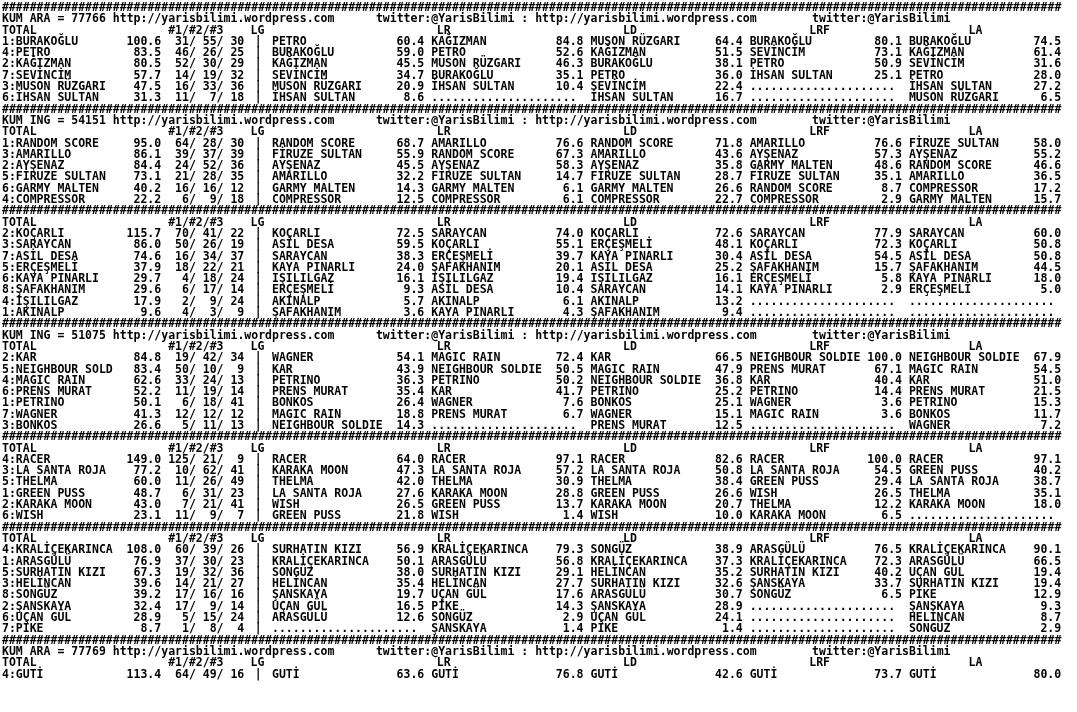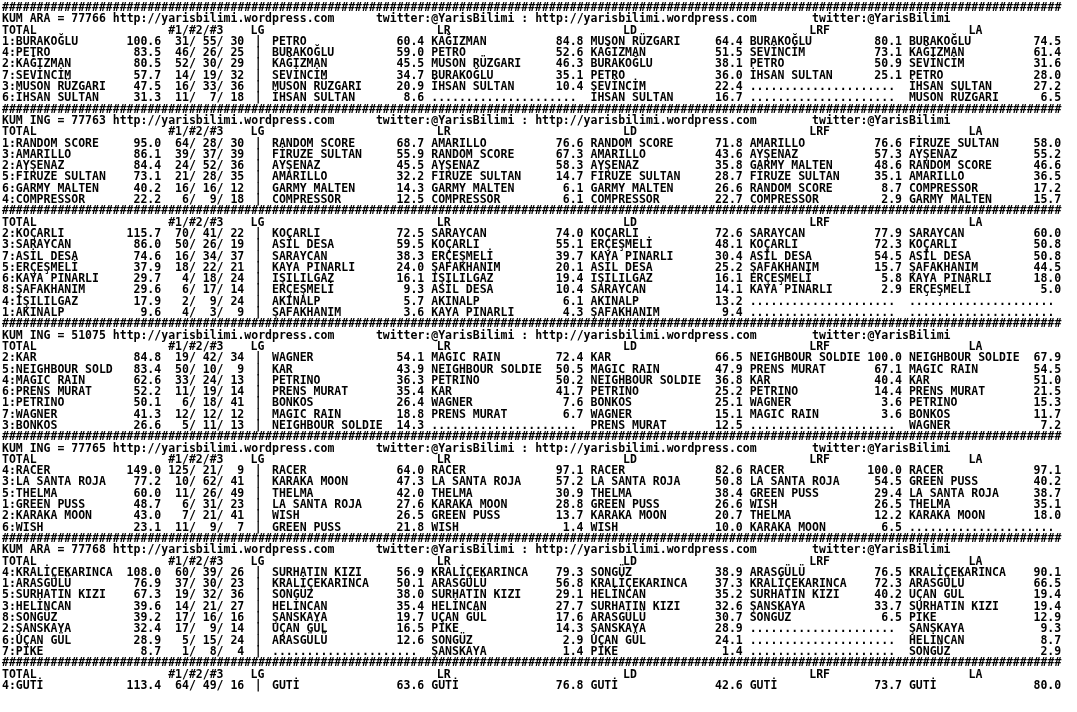--- a/index.html
+++ b/index.html
@@ -38,21 +38,21 @@
     <div class="line">#########################################################################################################################################################</div>
     <div class="line"><span>KUM ARA = 77766</span><span class="g1">http://yarisbilimi.wordpress.com</span><span class="g6">twitter:@YarisBilimi</span><span class="colon">:</span><span>http://yarisbilimi.wordpress.com</span><span class="g8">twitter:@YarisBilimi</span></div>
     <div class="line"><span class="cw-total">TOTAL</span><span class="cw-counts">#1/#2/#3</span><span class="cw-g ml7">LG</span><span class="cw-g">LR</span><span class="cw-g">LD</span><span class="cw-g">LRF</span><span>LA</span></div>
     <div class="line"><span class="c-entry">1:BURAKOĞLU</span><span class="c-total">100.6</span><span class="c-counts">31/ 55/ 30</span><span class="c-bar">|</span><span class="c-grp"><span class="c-gname">PETRO</span><span class="c-gval">60.4</span></span><span class="c-grp"><span class="c-gname">KAĞIZMAN</span><span class="c-gval">84.8</span></span><span class="c-grp"><span class="c-gname">MUSON RÜZGARI</span><span class="c-gval">64.4</span></span><span class="c-grp"><span class="c-gname">BURAKOĞLU</span><span class="c-gval">80.1</span></span><span class="c-grp"><span class="c-gname">BURAKOĞLU</span><span class="c-gval">74.5</span></span></div>
     <div class="line"><span class="c-entry">4:PETRO</span><span class="c-total">83.5</span><span class="c-counts">46/ 26/ 25</span><span class="c-bar">|</span><span class="c-grp"><span class="c-gname">BURAKOĞLU</span><span class="c-gval">59.0</span></span><span class="c-grp"><span class="c-gname">PETRO</span><span class="c-gval">52.6</span></span><span class="c-grp"><span class="c-gname">KAĞIZMAN</span><span class="c-gval">51.5</span></span><span class="c-grp"><span class="c-gname">SEVİNCİM</span><span class="c-gval">73.1</span></span><span class="c-grp"><span class="c-gname">KAĞIZMAN</span><span class="c-gval">61.4</span></span></div>
     <div class="line"><span class="c-entry">2:KAĞIZMAN</span><span class="c-total">80.5</span><span class="c-counts">52/ 30/ 29</span><span class="c-bar">|</span><span class="c-grp"><span class="c-gname">KAĞIZMAN</span><span class="c-gval">45.5</span></span><span class="c-grp"><span class="c-gname">MUSON RÜZGARI</span><span class="c-gval">46.3</span></span><span class="c-grp"><span class="c-gname">BURAKOĞLU</span><span class="c-gval">38.1</span></span><span class="c-grp"><span class="c-gname">PETRO</span><span class="c-gval">50.9</span></span><span class="c-grp"><span class="c-gname">SEVİNCİM</span><span class="c-gval">31.6</span></span></div>
     <div class="line"><span class="c-entry">7:SEVİNCİM</span><span class="c-total">57.7</span><span class="c-counts">14/ 19/ 32</span><span class="c-bar">|</span><span class="c-grp"><span class="c-gname">SEVİNCİM</span><span class="c-gval">34.7</span></span><span class="c-grp"><span class="c-gname">BURAKOĞLU</span><span class="c-gval">35.1</span></span><span class="c-grp"><span class="c-gname">PETRO</span><span class="c-gval">36.0</span></span><span class="c-grp"><span class="c-gname">İHSAN SULTAN</span><span class="c-gval">25.1</span></span><span class="c-grp"><span class="c-gname">PETRO</span><span class="c-gval">28.0</span></span></div>
     <div class="line"><span class="c-entry">3:MUSON RÜZGARI</span><span class="c-total">47.5</span><span class="c-counts">16/ 33/ 36</span><span class="c-bar">|</span><span class="c-grp"><span class="c-gname">MUSON RÜZGARI</span><span class="c-gval">20.9</span></span><span class="c-grp"><span class="c-gname">İHSAN SULTAN</span><span class="c-gval">10.4</span></span><span class="c-grp"><span class="c-gname">SEVİNCİM</span><span class="c-gval">22.4</span></span><span class="c-grp">.....................</span><span class="c-grp"><span class="c-gname">İHSAN SULTAN</span><span class="c-gval">27.2</span></span></div>
     <div class="line"><span class="c-entry">6:İHSAN SULTAN</span><span class="c-total">31.3</span><span class="c-counts">11/  7/ 18</span><span class="c-bar">|</span><span class="c-grp"><span class="c-gname">İHSAN SULTAN</span><span class="c-gval">8.6</span></span><span class="c-grp">.....................</span><span class="c-grp"><span class="c-gname">İHSAN SULTAN</span><span class="c-gval">16.7</span></span><span class="c-grp">.....................</span><span class="c-grp"><span class="c-gname">MUSON RÜZGARI</span><span class="c-gval">6.5</span></span></div>
     <div class="line">#########################################################################################################################################################</div>
-    <div class="line"><span>KUM ING = 77763</span><span class="g1">http://yarisbilimi.wordpress.com</span><span class="g6">twitter:@YarisBilimi</span><span class="colon">:</span><span>http://yarisbilimi.wordpress.com</span><span class="g8">twitter:@YarisBilimi</span></div>
+    <div class="line"><span>KUM ING = 54151</span><span class="g1">http://yarisbilimi.wordpress.com</span><span class="g6">twitter:@YarisBilimi</span><span class="colon">:</span><span>http://yarisbilimi.wordpress.com</span><span class="g8">twitter:@YarisBilimi</span></div>
     <div class="line"><span class="cw-total">TOTAL</span><span class="cw-counts">#1/#2/#3</span><span class="cw-g ml7">LG</span><span class="cw-g">LR</span><span class="cw-g">LD</span><span class="cw-g">LRF</span><span>LA</span></div>
     <div class="line"><span class="c-entry">1:RANDOM SCORE</span><span class="c-total">95.0</span><span class="c-counts">64/ 28/ 30</span><span class="c-bar">|</span><span class="c-grp"><span class="c-gname">RANDOM SCORE</span><span class="c-gval">68.7</span></span><span class="c-grp"><span class="c-gname">AMARILLO</span><span class="c-gval">76.6</span></span><span class="c-grp"><span class="c-gname">RANDOM SCORE</span><span class="c-gval">71.8</span></span><span class="c-grp"><span class="c-gname">AMARILLO</span><span class="c-gval">76.6</span></span><span class="c-grp"><span class="c-gname">FİRUZE SULTAN</span><span class="c-gval">58.0</span></span></div>
     <div class="line"><span class="c-entry">3:AMARILLO</span><span class="c-total">86.1</span><span class="c-counts">39/ 37/ 39</span><span class="c-bar">|</span><span class="c-grp"><span class="c-gname">FİRUZE SULTAN</span><span class="c-gval">55.9</span></span><span class="c-grp"><span class="c-gname">RANDOM SCORE</span><span class="c-gval">67.3</span></span><span class="c-grp"><span class="c-gname">AMARILLO</span><span class="c-gval">43.6</span></span><span class="c-grp"><span class="c-gname">AYŞENAZ</span><span class="c-gval">57.3</span></span><span class="c-grp"><span class="c-gname">AYŞENAZ</span><span class="c-gval">55.2</span></span></div>
     <div class="line"><span class="c-entry">2:AYŞENAZ</span><span class="c-total">84.4</span><span class="c-counts">24/ 52/ 36</span><span class="c-bar">|</span><span class="c-grp"><span class="c-gname">AYŞENAZ</span><span class="c-gval">45.5</span></span><span class="c-grp"><span class="c-gname">AYŞENAZ</span><span class="c-gval">58.3</span></span><span class="c-grp"><span class="c-gname">AYŞENAZ</span><span class="c-gval">35.8</span></span><span class="c-grp"><span class="c-gname">GARMY MALTEN</span><span class="c-gval">48.6</span></span><span class="c-grp"><span class="c-gname">RANDOM SCORE</span><span class="c-gval">46.6</span></span></div>
     <div class="line"><span class="c-entry">5:FİRUZE SULTAN</span><span class="c-total">73.1</span><span class="c-counts">21/ 28/ 35</span><span class="c-bar">|</span><span class="c-grp"><span class="c-gname">AMARILLO</span><span class="c-gval">32.2</span></span><span class="c-grp"><span class="c-gname">FİRUZE SULTAN</span><span class="c-gval">14.7</span></span><span class="c-grp"><span class="c-gname">FİRUZE SULTAN</span><span class="c-gval">28.7</span></span><span class="c-grp"><span class="c-gname">FİRUZE SULTAN</span><span class="c-gval">35.1</span></span><span class="c-grp"><span class="c-gname">AMARILLO</span><span class="c-gval">36.5</span></span></div>
     <div class="line"><span class="c-entry">6:GARMY MALTEN</span><span class="c-total">40.2</span><span class="c-counts">16/ 16/ 12</span><span class="c-bar">|</span><span class="c-grp"><span class="c-gname">GARMY MALTEN</span><span class="c-gval">14.3</span></span><span class="c-grp"><span class="c-gname">GARMY MALTEN</span><span class="c-gval">6.1</span></span><span class="c-grp"><span class="c-gname">GARMY MALTEN</span><span class="c-gval">26.6</span></span><span class="c-grp"><span class="c-gname">RANDOM SCORE</span><span class="c-gval">8.7</span></span><span class="c-grp"><span class="c-gname">COMPRESSOR</span><span class="c-gval">17.2</span></span></div>
     <div class="line"><span class="c-entry">4:COMPRESSOR</span><span class="c-total">22.2</span><span class="c-counts">6/  9/ 18</span><span class="c-bar">|</span><span class="c-grp"><span class="c-gname">COMPRESSOR</span><span class="c-gval">12.5</span></span><span class="c-grp"><span class="c-gname">COMPRESSOR</span><span class="c-gval">6.1</span></span><span class="c-grp"><span class="c-gname">COMPRESSOR</span><span class="c-gval">22.7</span></span><span class="c-grp"><span class="c-gname">COMPRESSOR</span><span class="c-gval">2.9</span></span><span class="c-grp"><span class="c-gname">GARMY MALTEN</span><span class="c-gval">15.7</span></span></div>
     <div class="line">#########################################################################################################################################################</div>
     <div class="line"><span class="cw-total">TOTAL</span><span class="cw-counts">#1/#2/#3</span><span class="cw-g ml7">LG</span><span class="cw-g">LR</span><span class="cw-g">LD</span><span class="cw-g">LRF</span><span>LA</span></div>
     <div class="line"><span class="c-entry">2:KOÇARLI</span><span class="c-total">115.7</span><span class="c-counts">70/ 41/ 22</span><span class="c-bar">|</span><span class="c-grp"><span class="c-gname">KOÇARLI</span><span class="c-gval">72.5</span></span><span class="c-grp"><span class="c-gname">SARAYCAN</span><span class="c-gval">74.0</span></span><span class="c-grp"><span class="c-gname">KOÇARLI</span><span class="c-gval">72.6</span></span><span class="c-grp"><span class="c-gname">SARAYCAN</span><span class="c-gval">77.9</span></span><span class="c-grp"><span class="c-gname">SARAYCAN</span><span class="c-gval">60.0</span></span></div>
@@ -67,35 +67,34 @@
     <div class="line"><span>KUM ING = 51075</span><span class="g1">http://yarisbilimi.wordpress.com</span><span class="g6">twitter:@YarisBilimi</span><span class="colon">:</span><span>http://yarisbilimi.wordpress.com</span><span class="g8">twitter:@YarisBilimi</span></div>
     <div class="line"><span class="cw-total">TOTAL</span><span class="cw-counts">#1/#2/#3</span><span class="cw-g ml7">LG</span><span class="cw-g">LR</span><span class="cw-g">LD</span><span class="cw-g">LRF</span><span>LA</span></div>
     <div class="line"><span class="c-entry">2:KAR</span><span class="c-total">84.8</span><span class="c-counts">19/ 42/ 34</span><span class="c-bar">|</span><span class="c-grp"><span class="c-gname">WAGNER</span><span class="c-gval">54.1</span></span><span class="c-grp"><span class="c-gname">MAGIC RAIN</span><span class="c-gval">72.4</span></span><span class="c-grp"><span class="c-gname">KAR</span><span class="c-gval">66.5</span></span><span class="c-grp"><span class="c-gname">NEIGHBOUR SOLDIE</span><span class="c-gval">100.0</span></span><span class="c-grp"><span class="c-gname">NEIGHBOUR SOLDIE</span><span class="c-gval">67.9</span></span></div>
     <div class="line"><span class="c-entry">5:NEIGHBOUR SOLD</span><span class="c-total">83.4</span><span class="c-counts">50/ 10/  9</span><span class="c-bar">|</span><span class="c-grp"><span class="c-gname">KAR</span><span class="c-gval">43.9</span></span><span class="c-grp"><span class="c-gname">NEIGHBOUR SOLDIE</span><span class="c-gval">50.5</span></span><span class="c-grp"><span class="c-gname">MAGIC RAIN</span><span class="c-gval">47.9</span></span><span class="c-grp"><span class="c-gname">PRENS MURAT</span><span class="c-gval">67.1</span></span><span class="c-grp"><span class="c-gname">MAGIC RAIN</span><span class="c-gval">54.5</span></span></div>
     <div class="line"><span class="c-entry">4:MAGIC RAIN</span><span class="c-total">62.6</span><span class="c-counts">33/ 24/ 13</span><span class="c-bar">|</span><span class="c-grp"><span class="c-gname">PETRINO</span><span class="c-gval">36.3</span></span><span class="c-grp"><span class="c-gname">PETRINO</span><span class="c-gval">50.2</span></span><span class="c-grp"><span class="c-gname">NEIGHBOUR SOLDIE</span><span class="c-gval">36.8</span></span><span class="c-grp"><span class="c-gname">KAR</span><span class="c-gval">40.4</span></span><span class="c-grp"><span class="c-gname">KAR</span><span class="c-gval">51.0</span></span></div>
     <div class="line"><span class="c-entry">6:PRENS MURAT</span><span class="c-total">52.2</span><span class="c-counts">11/ 19/ 14</span><span class="c-bar">|</span><span class="c-grp"><span class="c-gname">PRENS MURAT</span><span class="c-gval">35.4</span></span><span class="c-grp"><span class="c-gname">KAR</span><span class="c-gval">41.7</span></span><span class="c-grp"><span class="c-gname">PETRINO</span><span class="c-gval">25.2</span></span><span class="c-grp"><span class="c-gname">PETRINO</span><span class="c-gval">14.4</span></span><span class="c-grp"><span class="c-gname">PRENS MURAT</span><span class="c-gval">21.5</span></span></div>
     <div class="line"><span class="c-entry">1:PETRINO</span><span class="c-total">50.1</span><span class="c-counts">6/ 18/ 41</span><span class="c-bar">|</span><span class="c-grp"><span class="c-gname">BONKOS</span><span class="c-gval">26.4</span></span><span class="c-grp"><span class="c-gname">WAGNER</span><span class="c-gval">7.6</span></span><span class="c-grp"><span class="c-gname">BONKOS</span><span class="c-gval">25.1</span></span><span class="c-grp"><span class="c-gname">WAGNER</span><span class="c-gval">3.6</span></span><span class="c-grp"><span class="c-gname">PETRINO</span><span class="c-gval">15.3</span></span></div>
     <div class="line"><span class="c-entry">7:WAGNER</span><span class="c-total">41.3</span><span class="c-counts">12/ 12/ 12</span><span class="c-bar">|</span><span class="c-grp"><span class="c-gname">MAGIC RAIN</span><span class="c-gval">18.8</span></span><span class="c-grp"><span class="c-gname">PRENS MURAT</span><span class="c-gval">6.7</span></span><span class="c-grp"><span class="c-gname">WAGNER</span><span class="c-gval">15.1</span></span><span class="c-grp"><span class="c-gname">MAGIC RAIN</span><span class="c-gval">3.6</span></span><span class="c-grp"><span class="c-gname">BONKOS</span><span class="c-gval">11.7</span></span></div>
     <div class="line"><span class="c-entry">3:BONKOS</span><span class="c-total">26.6</span><span class="c-counts">5/ 11/ 13</span><span class="c-bar">|</span><span class="c-grp"><span class="c-gname">NEIGHBOUR SOLDIE</span><span class="c-gval">14.3</span></span><span class="c-grp">.....................</span><span class="c-grp"><span class="c-gname">PRENS MURAT</span><span class="c-gval">12.5</span></span><span class="c-grp">.....................</span><span class="c-grp"><span class="c-gname">WAGNER</span><span class="c-gval">7.2</span></span></div>
     <div class="line">#########################################################################################################################################################</div>
-    <div class="line"><span>KUM ING = 77765</span><span class="g1">http://yarisbilimi.wordpress.com</span><span class="g6">twitter:@YarisBilimi</span><span class="colon">:</span><span>http://yarisbilimi.wordpress.com</span><span class="g8">twitter:@YarisBilimi</span></div>
     <div class="line"><span class="cw-total">TOTAL</span><span class="cw-counts">#1/#2/#3</span><span class="cw-g ml7">LG</span><span class="cw-g">LR</span><span class="cw-g">LD</span><span class="cw-g">LRF</span><span>LA</span></div>
     <div class="line"><span class="c-entry">4:RACER</span><span class="c-total">149.0</span><span class="c-counts">125/ 21/  9</span><span class="c-bar">|</span><span class="c-grp"><span class="c-gname">RACER</span><span class="c-gval">64.0</span></span><span class="c-grp"><span class="c-gname">RACER</span><span class="c-gval">97.1</span></span><span class="c-grp"><span class="c-gname">RACER</span><span class="c-gval">82.6</span></span><span class="c-grp"><span class="c-gname">RACER</span><span class="c-gval">100.0</span></span><span class="c-grp"><span class="c-gname">RACER</span><span class="c-gval">97.1</span></span></div>
     <div class="line"><span class="c-entry">3:LA SANTA ROJA</span><span class="c-total">77.2</span><span class="c-counts">10/ 62/ 41</span><span class="c-bar">|</span><span class="c-grp"><span class="c-gname">KARAKA MOON</span><span class="c-gval">47.3</span></span><span class="c-grp"><span class="c-gname">LA SANTA ROJA</span><span class="c-gval">57.2</span></span><span class="c-grp"><span class="c-gname">LA SANTA ROJA</span><span class="c-gval">50.8</span></span><span class="c-grp"><span class="c-gname">LA SANTA ROJA</span><span class="c-gval">54.5</span></span><span class="c-grp"><span class="c-gname">GREEN PUSS</span><span class="c-gval">40.2</span></span></div>
     <div class="line"><span class="c-entry">5:THELMA</span><span class="c-total">60.0</span><span class="c-counts">11/ 26/ 49</span><span class="c-bar">|</span><span class="c-grp"><span class="c-gname">THELMA</span><span class="c-gval">42.0</span></span><span class="c-grp"><span class="c-gname">THELMA</span><span class="c-gval">30.9</span></span><span class="c-grp"><span class="c-gname">THELMA</span><span class="c-gval">38.4</span></span><span class="c-grp"><span class="c-gname">GREEN PUSS</span><span class="c-gval">29.4</span></span><span class="c-grp"><span class="c-gname">LA SANTA ROJA</span><span class="c-gval">38.7</span></span></div>
     <div class="line"><span class="c-entry">1:GREEN PUSS</span><span class="c-total">48.7</span><span class="c-counts">6/ 31/ 23</span><span class="c-bar">|</span><span class="c-grp"><span class="c-gname">LA SANTA ROJA</span><span class="c-gval">27.6</span></span><span class="c-grp"><span class="c-gname">KARAKA MOON</span><span class="c-gval">28.8</span></span><span class="c-grp"><span class="c-gname">GREEN PUSS</span><span class="c-gval">26.6</span></span><span class="c-grp"><span class="c-gname">WISH</span><span class="c-gval">26.5</span></span><span class="c-grp"><span class="c-gname">THELMA</span><span class="c-gval">35.1</span></span></div>
     <div class="line"><span class="c-entry">2:KARAKA MOON</span><span class="c-total">43.0</span><span class="c-counts">7/ 21/ 41</span><span class="c-bar">|</span><span class="c-grp"><span class="c-gname">WISH</span><span class="c-gval">26.5</span></span><span class="c-grp"><span class="c-gname">GREEN PUSS</span><span class="c-gval">13.7</span></span><span class="c-grp"><span class="c-gname">KARAKA MOON</span><span class="c-gval">20.7</span></span><span class="c-grp"><span class="c-gname">THELMA</span><span class="c-gval">12.2</span></span><span class="c-grp"><span class="c-gname">KARAKA MOON</span><span class="c-gval">18.0</span></span></div>
     <div class="line"><span class="c-entry">6:WISH</span><span class="c-total">23.1</span><span class="c-counts">11/  9/  7</span><span class="c-bar">|</span><span class="c-grp"><span class="c-gname">GREEN PUSS</span><span class="c-gval">21.8</span></span><span class="c-grp"><span class="c-gname">WISH</span><span class="c-gval">1.4</span></span><span class="c-grp"><span class="c-gname">WISH</span><span class="c-gval">10.0</span></span><span class="c-grp"><span class="c-gname">KARAKA MOON</span><span class="c-gval">6.5</span></span><span class="c-grp">.....................</span></div>
     <div class="line">#########################################################################################################################################################</div>
-    <div class="line"><span>KUM ARA = 77768</span><span class="g1">http://yarisbilimi.wordpress.com</span><span class="g6">twitter:@YarisBilimi</span><span class="colon">:</span><span>http://yarisbilimi.wordpress.com</span><span class="g8">twitter:@YarisBilimi</span></div>
     <div class="line"><span class="cw-total">TOTAL</span><span class="cw-counts">#1/#2/#3</span><span class="cw-g ml7">LG</span><span class="cw-g">LR</span><span class="cw-g">LD</span><span class="cw-g">LRF</span><span>LA</span></div>
     <div class="line"><span class="c-entry">4:KRALİÇEKARINCA</span><span class="c-total">108.0</span><span class="c-counts">60/ 39/ 26</span><span class="c-bar">|</span><span class="c-grp"><span class="c-gname">SURHATIN KIZI</span><span class="c-gval">56.9</span></span><span class="c-grp"><span class="c-gname">KRALİÇEKARINCA</span><span class="c-gval">79.3</span></span><span class="c-grp"><span class="c-gname">SONGÜZ</span><span class="c-gval">38.9</span></span><span class="c-grp"><span class="c-gname">ARASGÜLÜ</span><span class="c-gval">76.5</span></span><span class="c-grp"><span class="c-gname">KRALİÇEKARINCA</span><span class="c-gval">90.1</span></span></div>
     <div class="line"><span class="c-entry">1:ARASGÜLÜ</span><span class="c-total">76.9</span><span class="c-counts">37/ 30/ 23</span><span class="c-bar">|</span><span class="c-grp"><span class="c-gname">KRALİÇEKARINCA</span><span class="c-gval">50.1</span></span><span class="c-grp"><span class="c-gname">ARASGÜLÜ</span><span class="c-gval">56.8</span></span><span class="c-grp"><span class="c-gname">KRALİÇEKARINCA</span><span class="c-gval">37.3</span></span><span class="c-grp"><span class="c-gname">KRALİÇEKARINCA</span><span class="c-gval">72.3</span></span><span class="c-grp"><span class="c-gname">ARASGÜLÜ</span><span class="c-gval">66.5</span></span></div>
     <div class="line"><span class="c-entry">5:SURHATIN KIZI</span><span class="c-total">67.3</span><span class="c-counts">19/ 32/ 36</span><span class="c-bar">|</span><span class="c-grp"><span class="c-gname">SONGÜZ</span><span class="c-gval">38.0</span></span><span class="c-grp"><span class="c-gname">SURHATIN KIZI</span><span class="c-gval">29.1</span></span><span class="c-grp"><span class="c-gname">HELİNCAN</span><span class="c-gval">35.2</span></span><span class="c-grp"><span class="c-gname">SURHATIN KIZI</span><span class="c-gval">40.2</span></span><span class="c-grp"><span class="c-gname">UÇAN GÜL</span><span class="c-gval">19.4</span></span></div>
     <div class="line"><span class="c-entry">3:HELİNCAN</span><span class="c-total">39.6</span><span class="c-counts">14/ 21/ 27</span><span class="c-bar">|</span><span class="c-grp"><span class="c-gname">HELİNCAN</span><span class="c-gval">35.4</span></span><span class="c-grp"><span class="c-gname">HELİNCAN</span><span class="c-gval">27.7</span></span><span class="c-grp"><span class="c-gname">SURHATIN KIZI</span><span class="c-gval">32.6</span></span><span class="c-grp"><span class="c-gname">ŞANSKAYA</span><span class="c-gval">33.7</span></span><span class="c-grp"><span class="c-gname">SURHATIN KIZI</span><span class="c-gval">19.4</span></span></div>
     <div class="line"><span class="c-entry">8:SONGÜZ</span><span class="c-total">39.2</span><span class="c-counts">17/ 16/ 16</span><span class="c-bar">|</span><span class="c-grp"><span class="c-gname">ŞANSKAYA</span><span class="c-gval">19.7</span></span><span class="c-grp"><span class="c-gname">UÇAN GÜL</span><span class="c-gval">17.6</span></span><span class="c-grp"><span class="c-gname">ARASGÜLÜ</span><span class="c-gval">30.7</span></span><span class="c-grp"><span class="c-gname">SONGÜZ</span><span class="c-gval">6.5</span></span><span class="c-grp"><span class="c-gname">PİKE</span><span class="c-gval">12.9</span></span></div>
     <div class="line"><span class="c-entry">2:ŞANSKAYA</span><span class="c-total">32.4</span><span class="c-counts">17/  9/ 14</span><span class="c-bar">|</span><span class="c-grp"><span class="c-gname">UÇAN GÜL</span><span class="c-gval">16.5</span></span><span class="c-grp"><span class="c-gname">PİKE</span><span class="c-gval">14.3</span></span><span class="c-grp"><span class="c-gname">ŞANSKAYA</span><span class="c-gval">28.9</span></span><span class="c-grp">.....................</span><span class="c-grp"><span class="c-gname">ŞANSKAYA</span><span class="c-gval">9.3</span></span></div>
     <div class="line"><span class="c-entry">6:UÇAN GÜL</span><span class="c-total">28.9</span><span class="c-counts">5/ 15/ 24</span><span class="c-bar">|</span><span class="c-grp"><span class="c-gname">ARASGÜLÜ</span><span class="c-gval">12.6</span></span><span class="c-grp"><span class="c-gname">SONGÜZ</span><span class="c-gval">2.9</span></span><span class="c-grp"><span class="c-gname">UÇAN GÜL</span><span class="c-gval">24.1</span></span><span class="c-grp">.....................</span><span class="c-grp"><span class="c-gname">HELİNCAN</span><span class="c-gval">8.7</span></span></div>
     <div class="line"><span class="c-entry">7:PİKE</span><span class="c-total">8.7</span><span class="c-counts">1/  8/  4</span><span class="c-bar">|</span><span class="c-grp">.....................</span><span class="c-grp"><span class="c-gname">ŞANSKAYA</span><span class="c-gval">1.4</span></span><span class="c-grp"><span class="c-gname">PİKE</span><span class="c-gval">1.4</span></span><span class="c-grp">.....................</span><span class="c-grp"><span class="c-gname">SONGÜZ</span><span class="c-gval">2.9</span></span></div>
     <div class="line">#########################################################################################################################################################</div>
+    <div class="line"><span>KUM ARA = 77769</span><span class="g1">http://yarisbilimi.wordpress.com</span><span class="g6">twitter:@YarisBilimi</span><span class="colon">:</span><span>http://yarisbilimi.wordpress.com</span><span class="g8">twitter:@YarisBilimi</span></div>
     <div class="line"><span class="cw-total">TOTAL</span><span class="cw-counts">#1/#2/#3</span><span class="cw-g ml7">LG</span><span class="cw-g">LR</span><span class="cw-g">LD</span><span class="cw-g">LRF</span><span>LA</span></div>
     <div class="line"><span class="c-entry">4:GUTİ</span><span class="c-total">113.4</span><span class="c-counts">64/ 49/ 16</span><span class="c-bar">|</span><span class="c-grp"><span class="c-gname">GUTİ</span><span class="c-gval">63.6</span></span><span class="c-grp"><span class="c-gname">GUTİ</span><span class="c-gval">76.8</span></span><span class="c-grp"><span class="c-gname">GUTİ</span><span class="c-gval">42.6</span></span><span class="c-grp"><span class="c-gname">GUTİ</span><span class="c-gval">73.7</span></span><span class="c-grp"><span class="c-gname">GUTİ</span><span class="c-gval">80.0</span></span></div>
   </div>
 
 </body></html>

